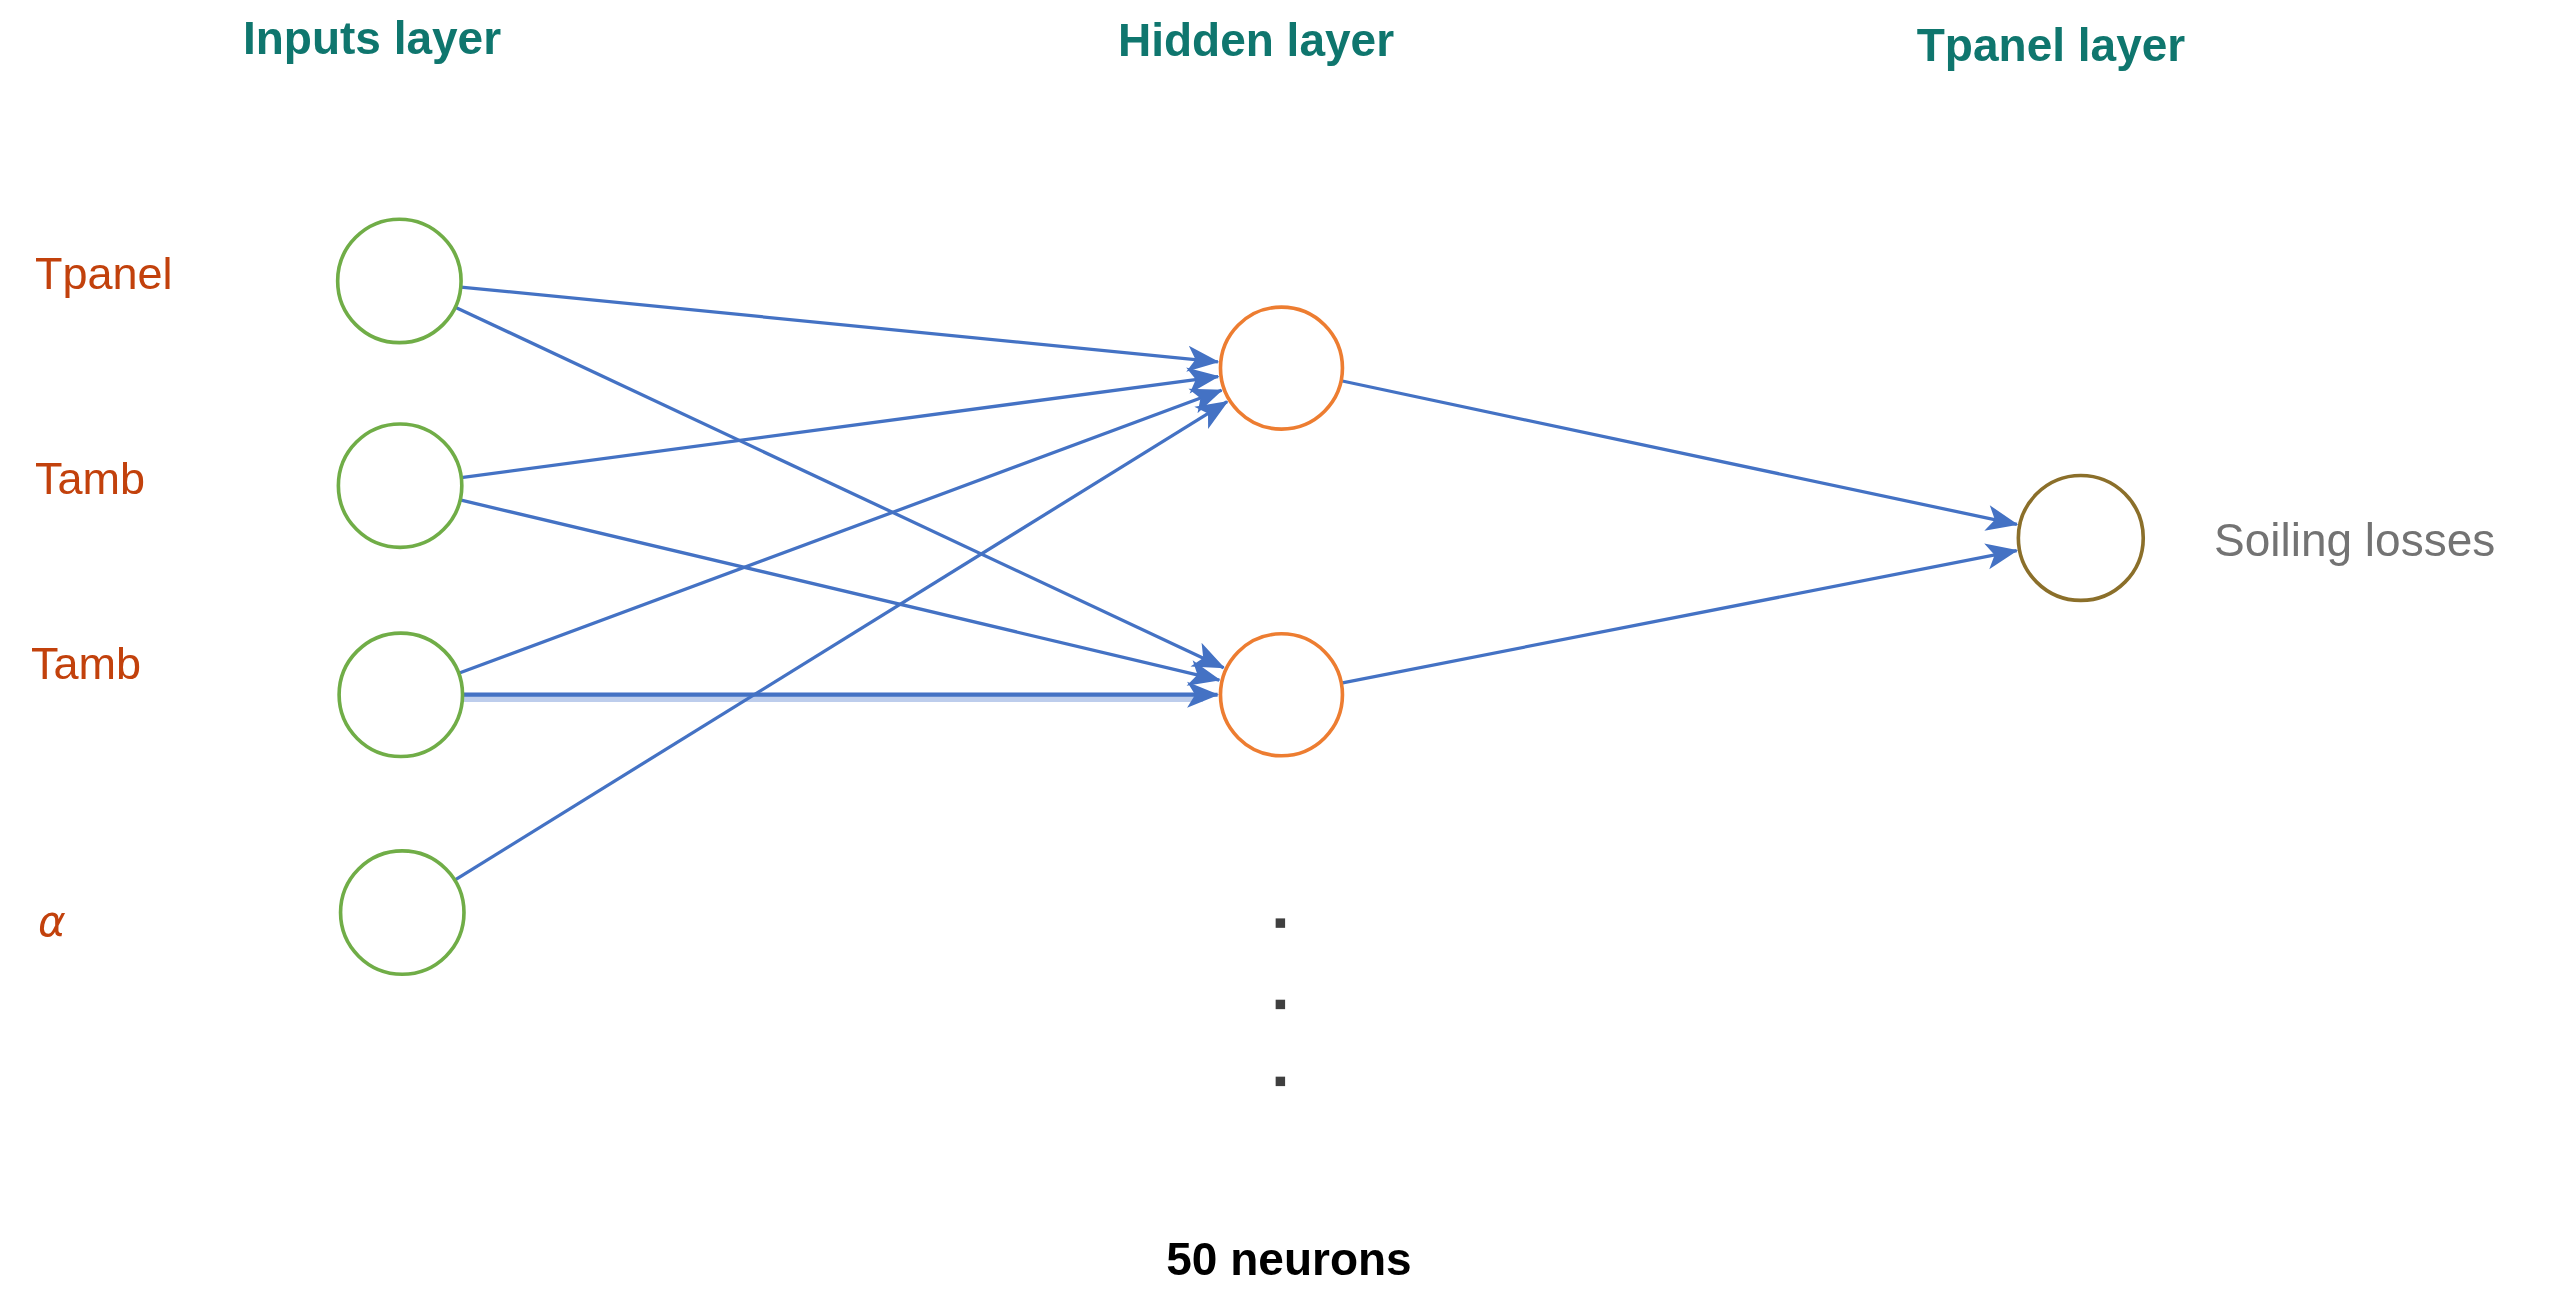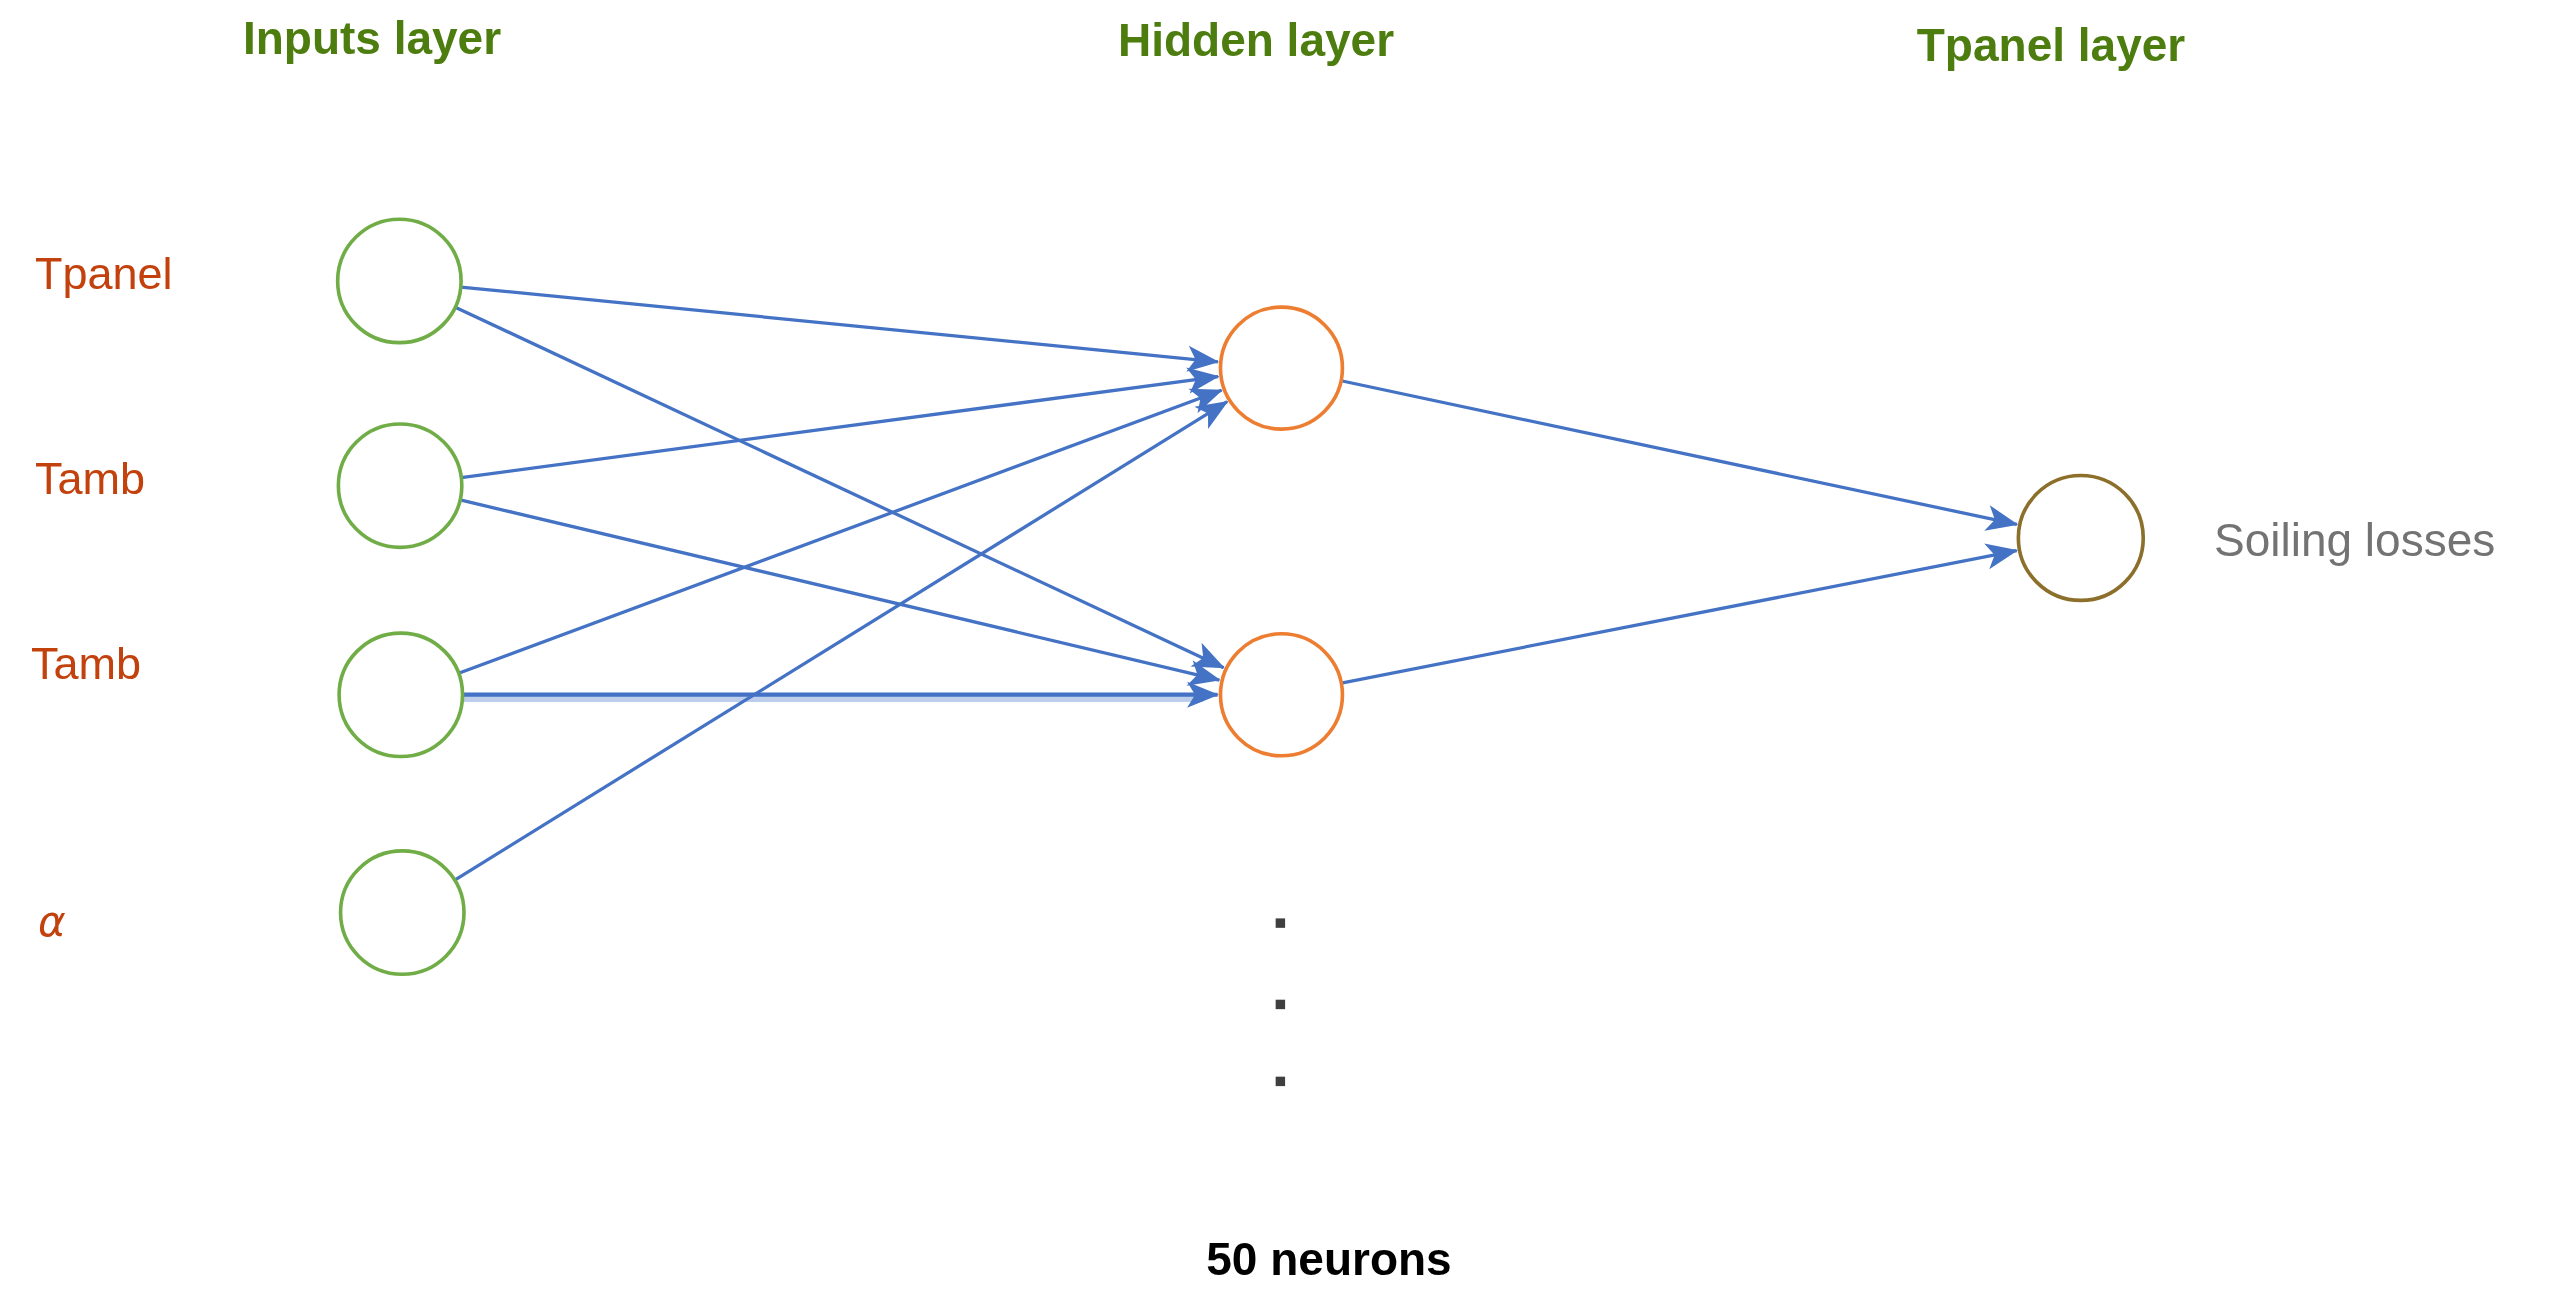--- a/index.html
+++ b/index.html
@@ -20,21 +20,21 @@
     left: 0;
     top: 0;
     width: 2576px;
     height: 1301px;
   }
   .layer-title {
     position: absolute;
     transform: translate(-50%, -50%);
     font-size: 46px;
     font-weight: bold;
-    color: #4d7c0f;
+    color: #0f766e;
     white-space: nowrap;
   }
   .node-label {
     position: absolute;
     transform: translateY(-50%);
     font-size: 45px;
     font-weight: 400;
     color: #c2410c;
     white-space: nowrap;
     margin-left: 12px;
@@ -102,16 +102,16 @@
   <div class="node-label" style="left:23px; top:274px;">Tpanel</div>
 
   <div class="node-label" style="left:23px; top:479px;">Tamb</div>
 
   <div class="node-label" style="left:19px; top:664px;">Tamb</div>
 
   <div class="node-label alpha-label" style="left:26px; top:921px;">α</div>
 
   <div class="output-label" style="left:2214px; top:540px;">Soiling losses</div>
 
-  <div class="hidden-note" style="left:1289px; top:1259px;margin-left:40px;">50 neurons</div>
+  <div class="hidden-note" style="left:1289px; top:1259px;">50 neurons</div>
 
 </div>
 
 
 </body></html>

